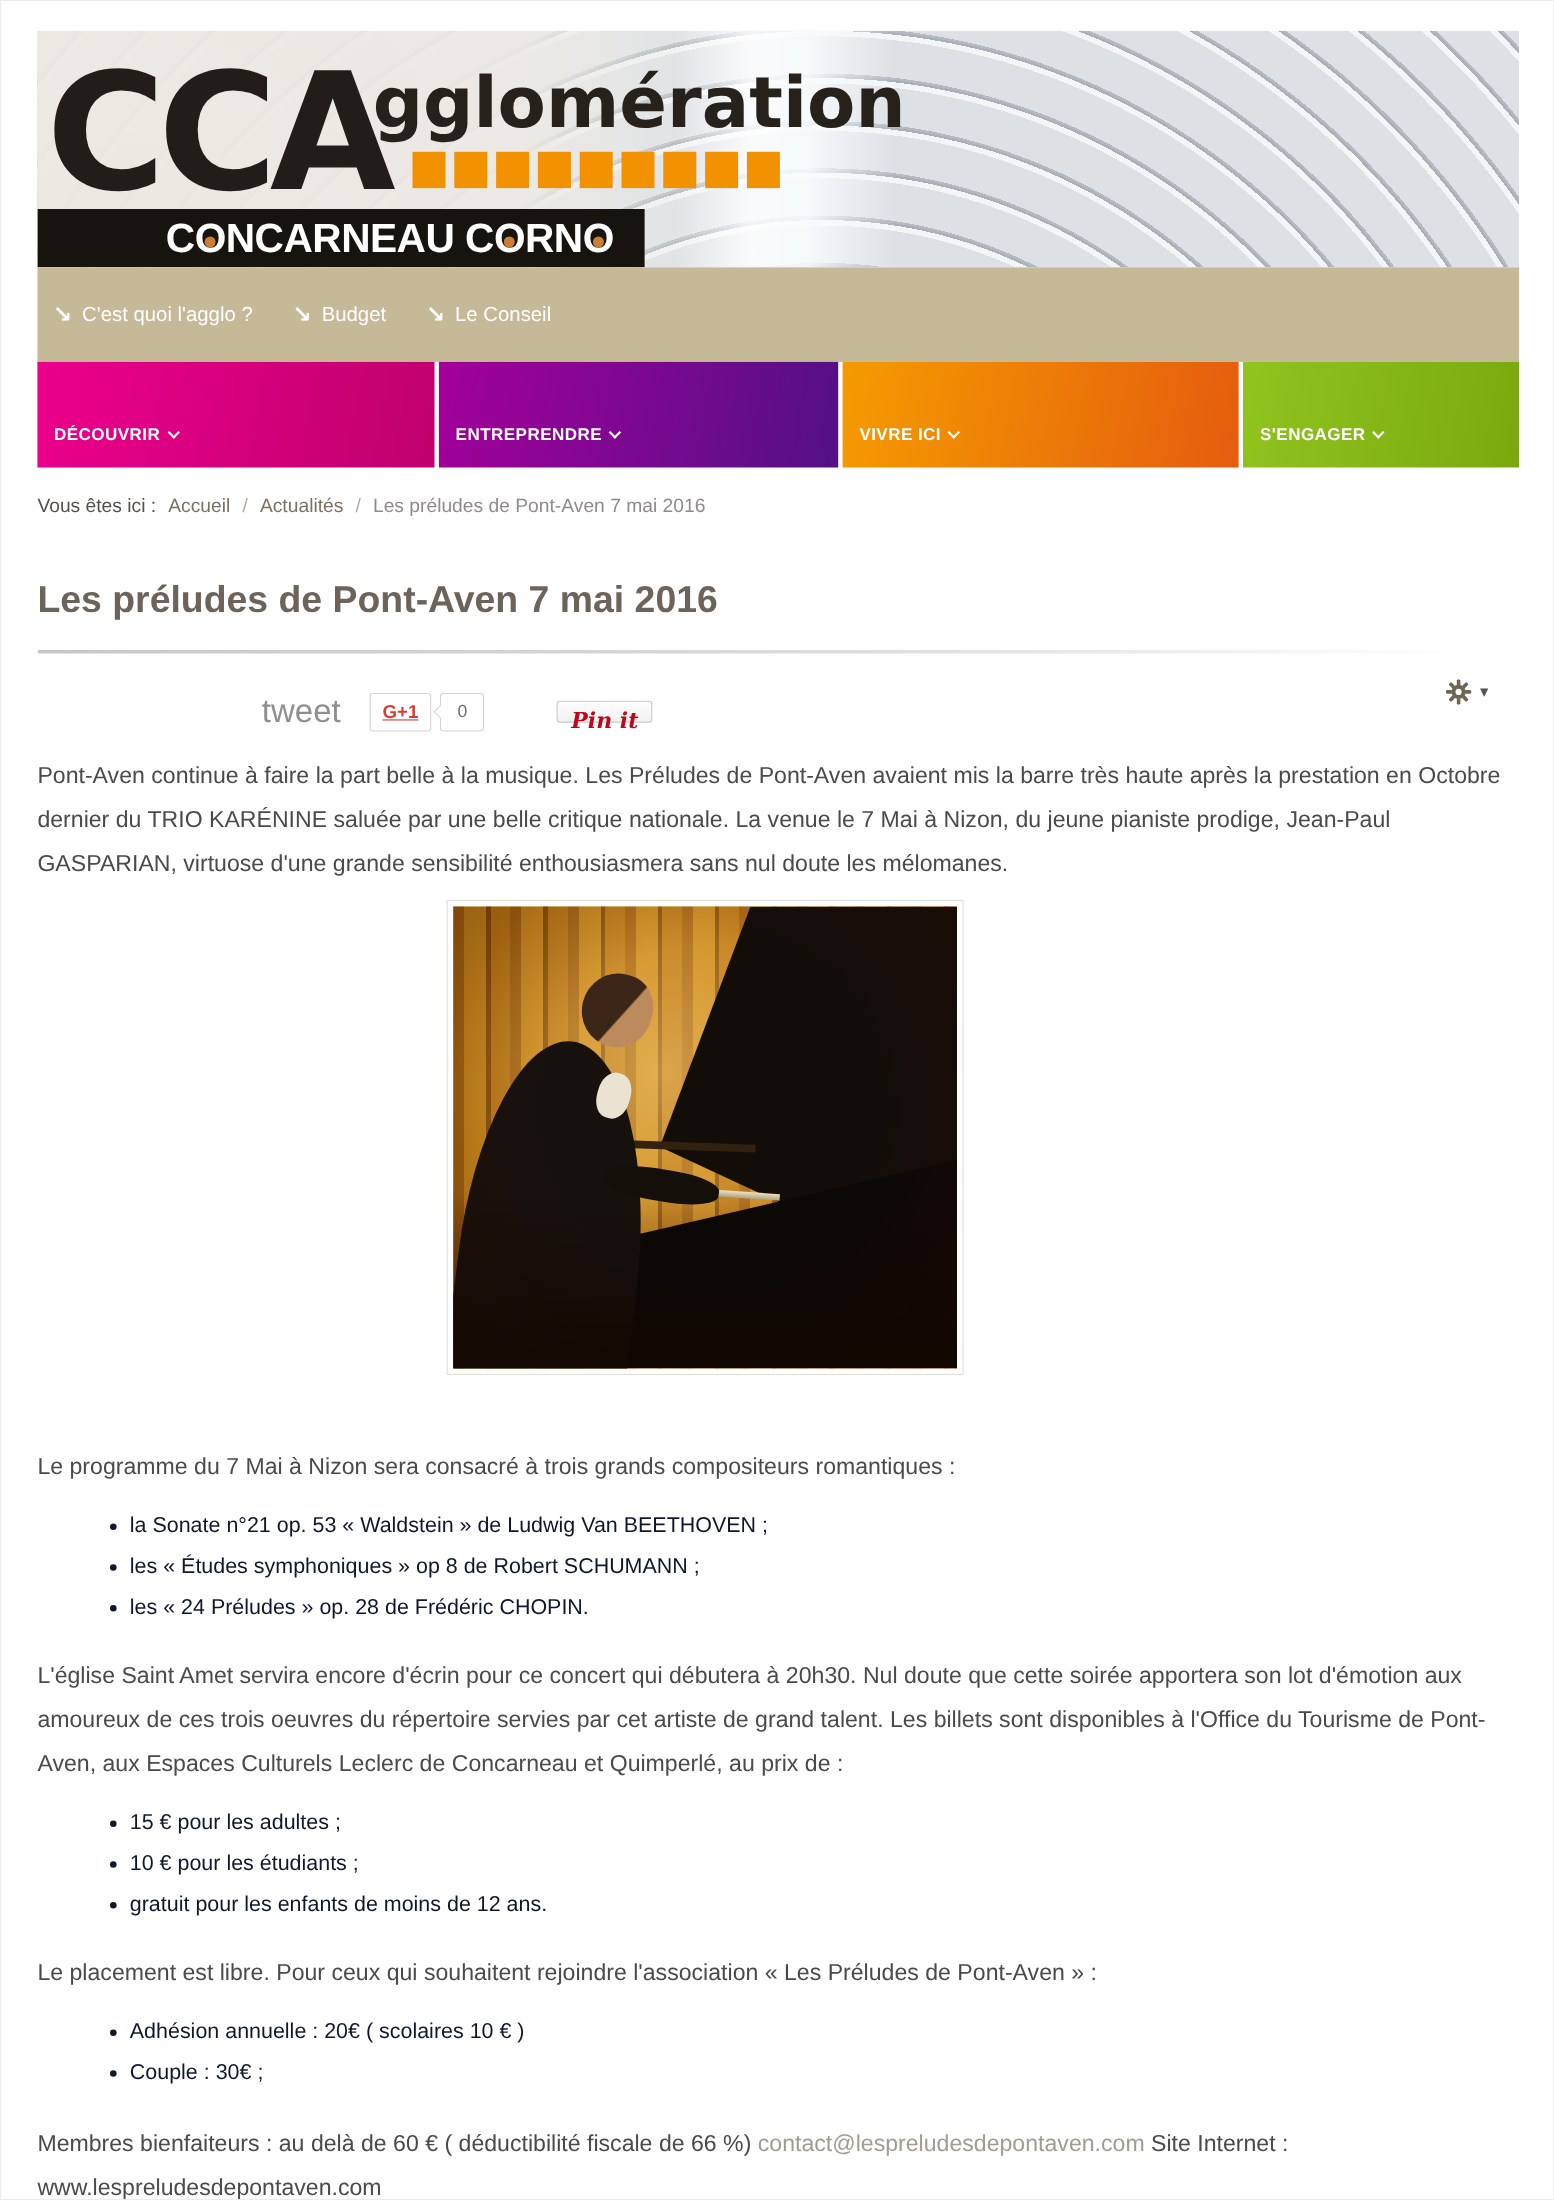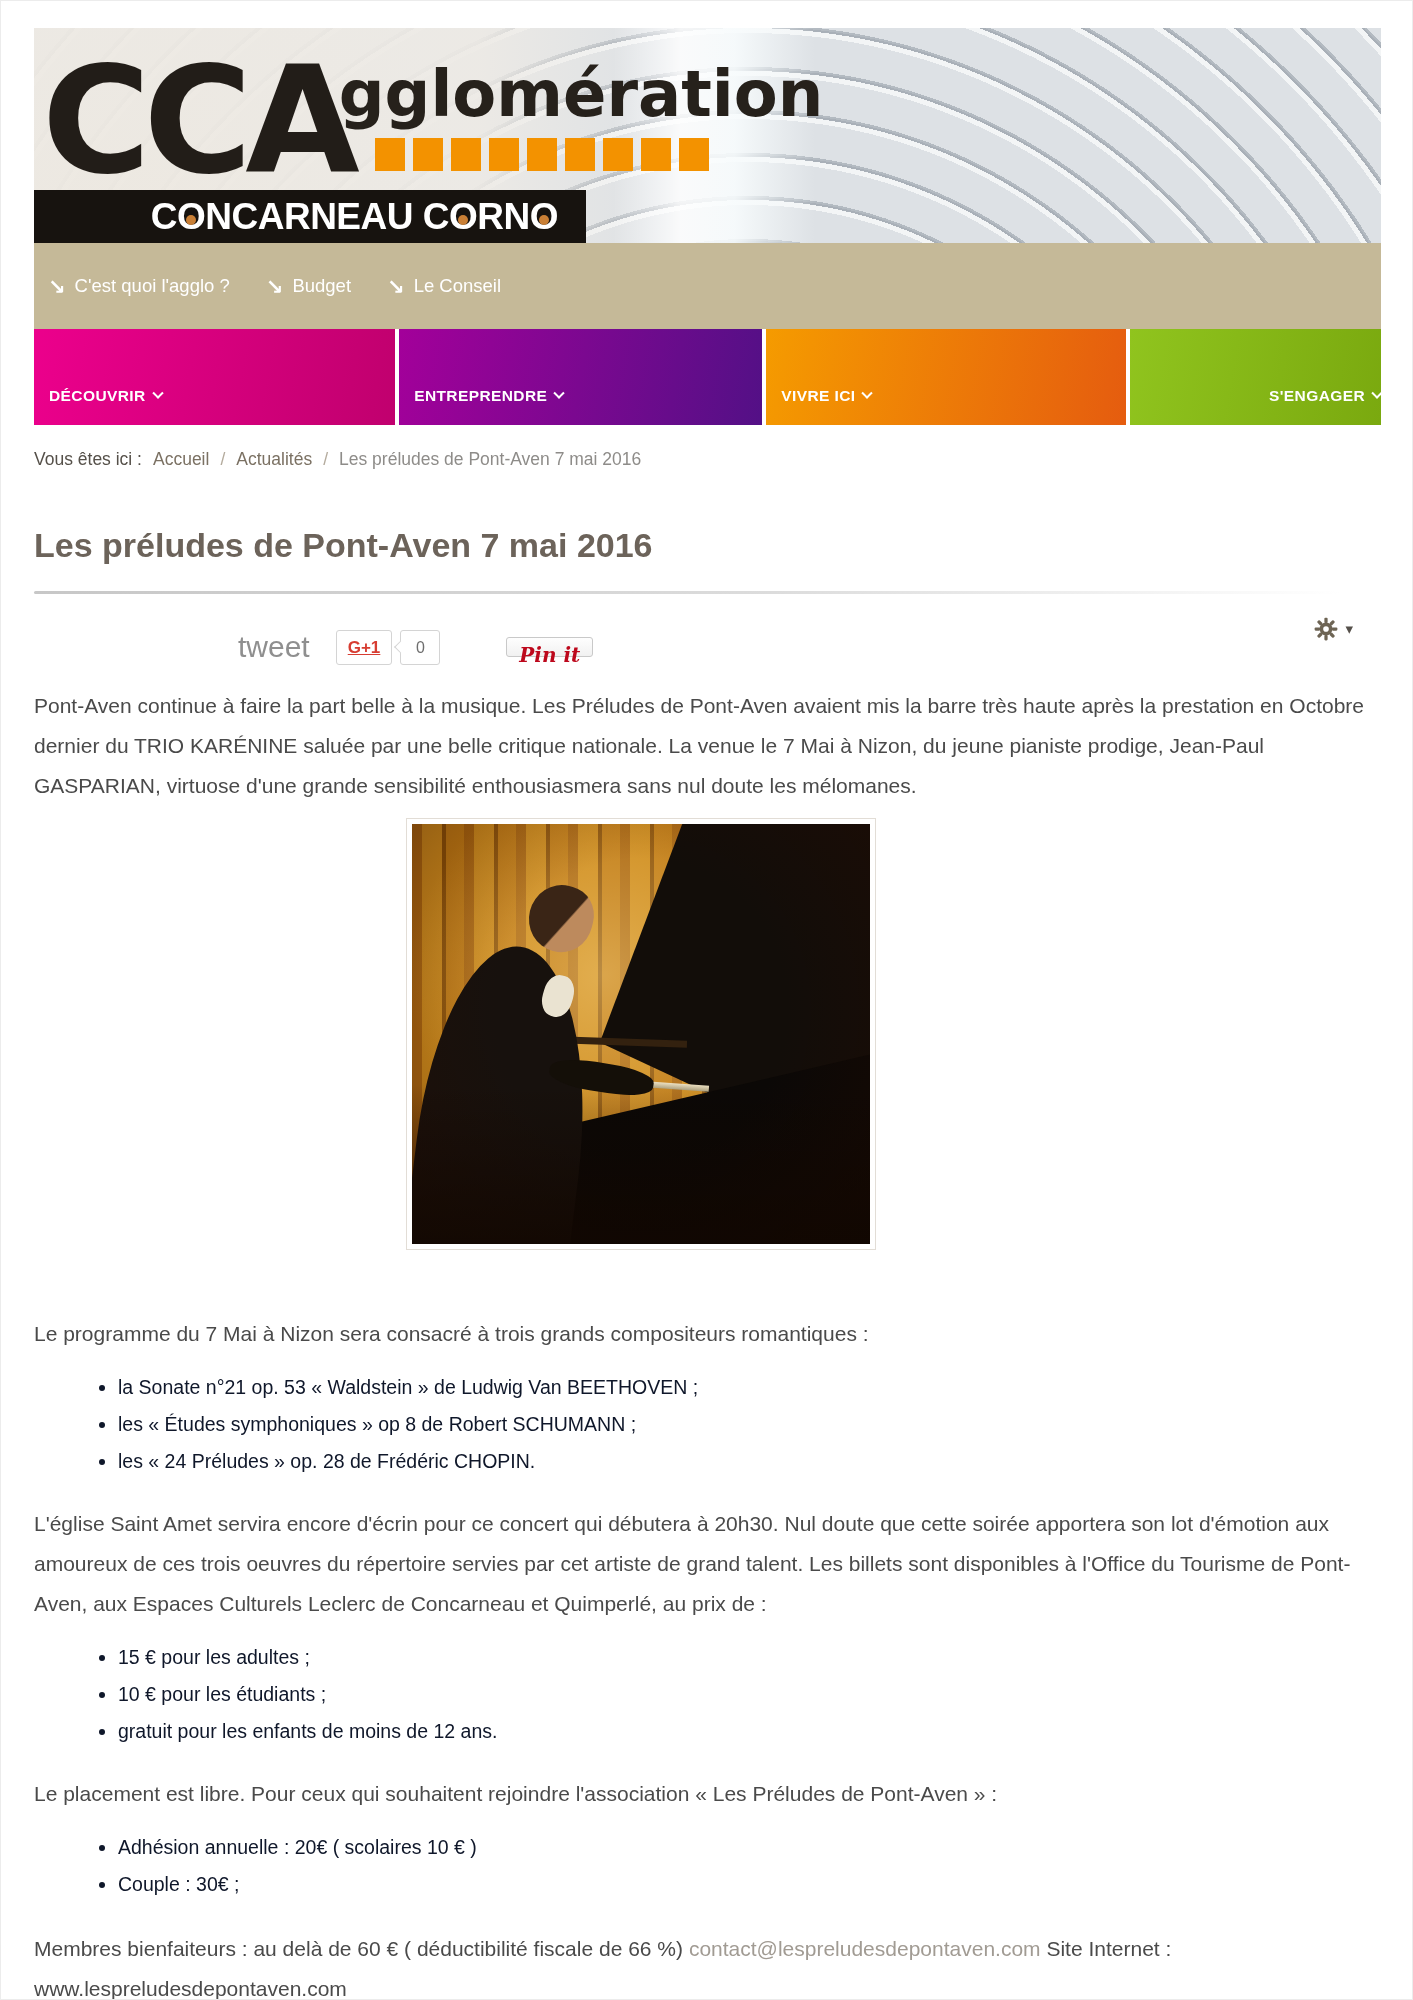--- a/index.html
+++ b/index.html
@@ -33,21 +33,21 @@
   .topbar { height:86px; background:#c5b998; display:flex; align-items:center; gap:36px; padding-left:14px; }
   .topbar-item { display:flex; align-items:center; gap:9px; color:#fff; font-size:18.5px; cursor:pointer; }
   .arrow-se { font-weight:700; font-size:21px; line-height:1; }
 
   
   .main-nav { display:flex; gap:4px; height:96px; }
   .nav-block { display:flex; align-items:flex-end; padding:0 0 20px 15px; cursor:pointer; }
   .nav-block.b1 { flex:363 1 0; background:linear-gradient(100deg,#ec008c,#c0006e); }
   .nav-block.b2 { flex:365 1 0; background:linear-gradient(100deg,#a3009a,#531086); }
   .nav-block.b3 { flex:362 1 0; background:linear-gradient(100deg,#f59b00,#e55c0f); }
-  .nav-block.b4 { flex:247 1 0; background:linear-gradient(100deg,#90c41e,#7aa90f);justify-content:flex-end; }
+  .nav-block.b4 { flex:247 1 0; background:linear-gradient(100deg,#90c41e,#7aa90f); }
   .nav-label { color:#fff; font-weight:700; font-size:15.5px; letter-spacing:.4px; display:flex; align-items:center; gap:8px; }
   .chevron { width:8px; height:8px; border-right:2px solid #fff; border-bottom:2px solid #fff; transform:rotate(45deg) translate(-2px,-2px); }
 
   
   .breadcrumb { padding-top:24px; font-size:17.5px; color:#555049; display:flex; gap:11px; align-items:baseline; }
   .crumb-link { color:#7b7163; cursor:pointer; }
   .crumb-sep { color:#b4ab9d; }
   .crumb-current { color:#8e8c89; }
 
   

